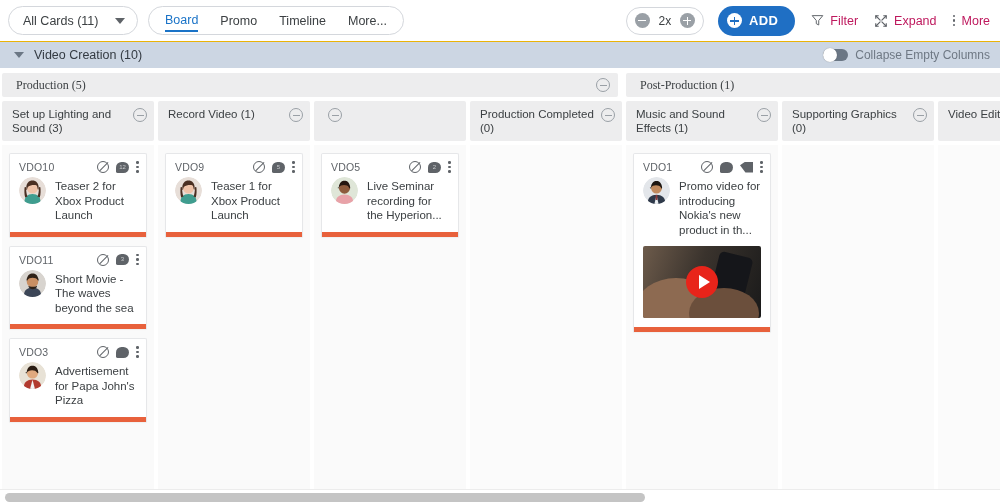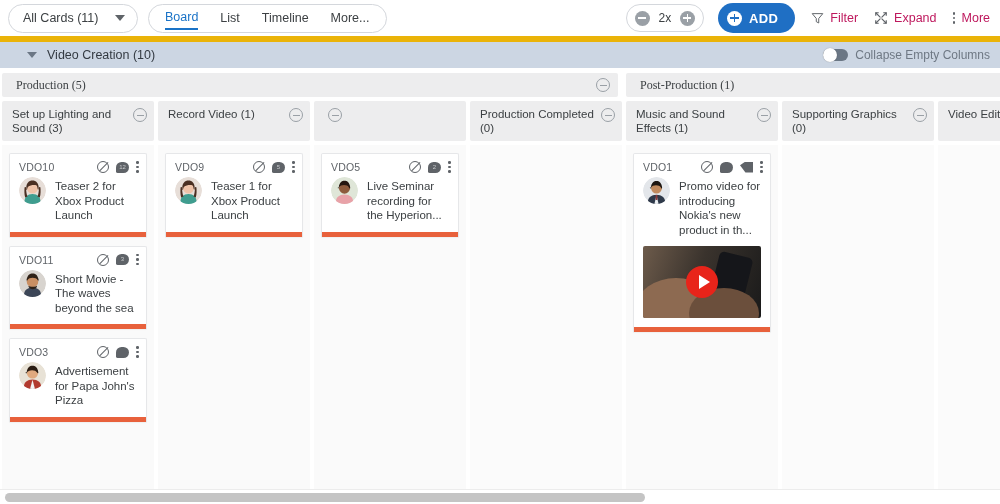--- a/index.html
+++ b/index.html
@@ -11,21 +11,21 @@
     color: #3c4043;
   }
   .app { width: 1000px; height: 504px; position: relative; display: flex; flex-direction: column; }
 
   
   .toolbar {
     height: 42px; min-height: 42px;
     display: flex; align-items: center;
     padding: 0 10px 0 8px;
     background: #ffffff;
-    border-bottom: 6px solid #eab308;
+    border-bottom: 1px solid #eab308;
     position: relative;
   }
   .pill {
     border: 1px solid #d4d7dc; border-radius: 18px;
     height: 29px; display: flex; align-items: center;
     background: #fff;
   }
   .cards-select { padding: 0 8px 0 14px; gap: 10px; min-width: 130px; justify-content: space-between; }
   .cards-select .lbl { font-size: 12.5px; color: #3c4043; white-space: nowrap; }
   .caret { width: 0; height: 0; border-left: 5.5px solid transparent; border-right: 5.5px solid transparent;
@@ -60,21 +60,21 @@
   .add-btn .plus-circ::before { content:""; position:absolute; left:3.4px; top:6.8px; width:8.2px; height:1.8px; background:#1f6fc4; }
   .add-btn .plus-circ::after  { content:""; position:absolute; left:6.6px; top:3.5px; width:1.8px; height:8.2px; background:#1f6fc4; }
   .add-btn .lbl { color: #fff; font-size: 13px; font-weight: bold; letter-spacing: .4px; }
 
   .tool-item { display: flex; align-items: center; gap: 6px; margin-left: 16px; cursor: pointer; }
   .tool-item .lbl { font-size: 12.5px; color: #be185d; white-space: nowrap; }
 
   
   .lane-bar {
     height: 27px; min-height: 27px; background: #ccd6e3;
-    display: flex; align-items: center; padding: 0 10px 0 27px;
+    display: flex; align-items: center; padding: 0 10px 0 14px;
     border-bottom: 1px solid #ffffff;
   }
   .tri-down { width:0;height:0;border-left:5px solid transparent;border-right:5px solid transparent;border-top:6px solid #6b7785; margin-right:10px;}
   .lane-title { font-size: 12.5px; color: #333a42; }
   .lane-right { margin-left: auto; display: flex; align-items: center; gap: 13px; }
   .lane-right .lbl { font-size: 12px; color: #6e7884; }
   .be-item { display:flex; align-items:center; gap:6px; cursor:pointer;margin-top:44px; }
   .toggle {
     width: 25px; height: 12px; border-radius: 7px; background: #6b7785; position: relative; flex:none;
   }
@@ -149,21 +149,21 @@
 
   <div class="toolbar">
 
     <div class="pill cards-select">
       <span class="lbl">All Cards (11)</span>
       <span class="caret"></span>
     </div>
 
     <div class="pill view-tabs">
       <span class="view-tab active">Board</span>
-      <span class="view-tab">List</span>
+      <span class="view-tab">Promo</span>
       <span class="view-tab">Timeline</span>
       <span class="view-tab">More...</span>
     </div>
 
     <div class="spacer"></div>
 
     <div class="pill zoom-ctl">
       <span class="rnd"></span>
       <span class="zoom-val">2x</span>
       <span class="rnd plus"></span>

